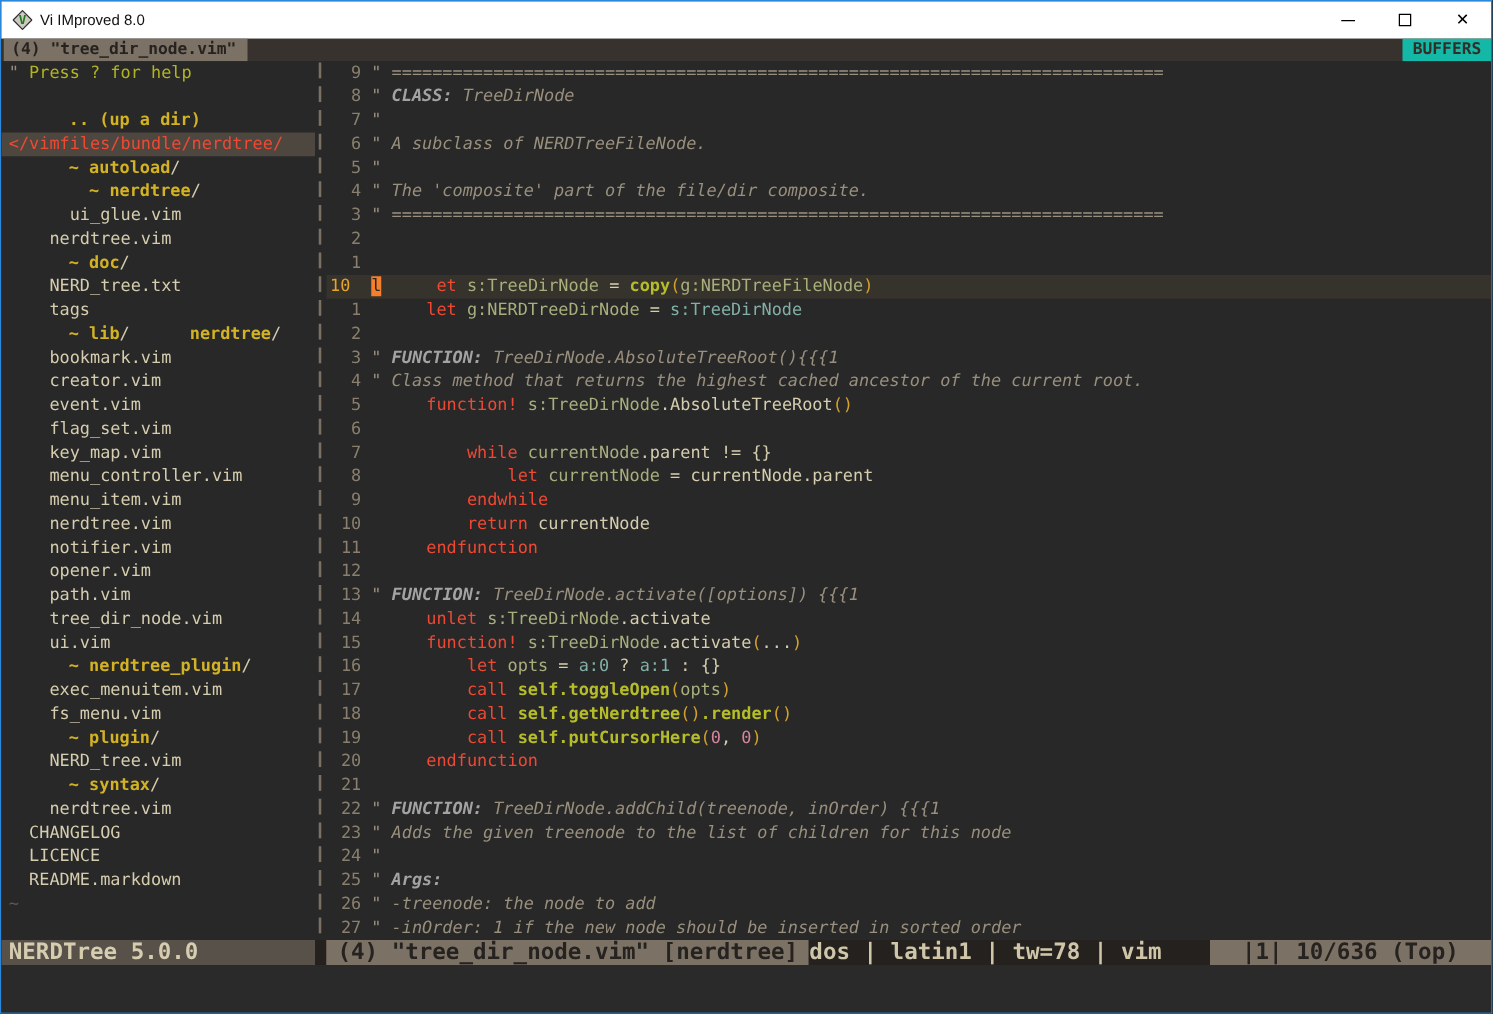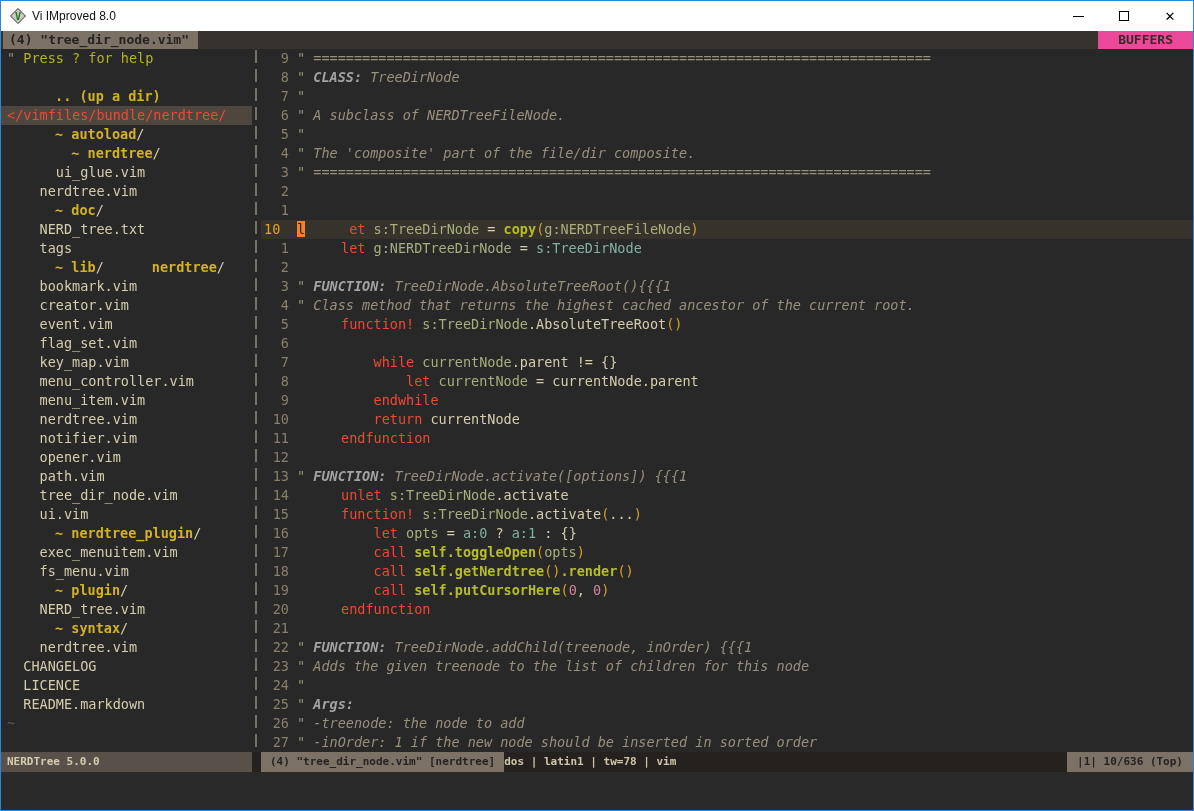--- a/index.html
+++ b/index.html
@@ -24,21 +24,21 @@
   .glyph-max { width:10px; height:10px; border:1px solid #000; display:block; }
   .glyph-close { font-size:13px; line-height:13px; font-family:"DejaVu Sans", sans-serif; }
   
   .tabline {
     height:18px; background:#37322e; display:flex; align-items:stretch;
     font-size:13px; line-height:18px; font-weight:bold; flex:0 0 auto;
     white-space:pre;
   }
   .tab { background:#7b7265; color:#262220; padding:0 9px 0 6px; margin-left:2px; }
   .tab-fill { flex:1; }
-  .buffers { background:#ec4899; color:#332e28; padding:0 20px; }
+  .buffers { background:#14b8a6; color:#332e28; padding:0 8px; }
   
   .main { flex:0 0 703px; display:flex; background:#282828; font-size:13.5px; line-height:19px; overflow:hidden; }
   .sidebar { width:251px; overflow:hidden; flex:0 0 251px; }
   .sidebar .row { height:19px; white-space:pre; padding-left:6px; overflow:hidden; }
   .sidebar .row.hl { background:#4d4740; }
   .vsep {
     width:9px; flex:0 0 9px;
     background-image:repeating-linear-gradient(to bottom,#7a7164 0 13px,transparent 13px 19px);
     background-size:2px 19px; background-repeat:repeat-y; background-position:3px 1px;
   }
@@ -58,28 +58,28 @@
   .c-pa   { color:#d4a02a; }
   .c-bi   { color:#83b0a6; }
   .c-nu   { color:#d3869b; }
   .c-dir  { color:#d3b224; font-weight:bold;margin-left:48px; }
   .c-help { color:#b2b421; }
   .c-root { color:#ef4934; }
   .c-dim  { color:#5f584e; }
   .c-cursor { background:#f57f2a; color:#282828; }
   
   .statusbar {
-    flex:0 0 20px; display:flex; align-items:stretch; font-size:11px;
+    flex:0 0 20px; display:flex; align-items:stretch; font-size:18px;
     line-height:20px; font-weight:bold; white-space:pre; background:#25211e;
   }
   .st-left { flex:0 0 251px; background:#57514a; color:#d6cdb0; padding-left:6px; }
   .st-gap  { flex:0 0 9px; background:#25211e; }
   .st-file { background:#7b7265; color:#262220; padding:0 9px; }
   .st-mid  { flex:1; background:#25211e; color:#cfc6aa; text-align:left; padding-right:14px; }
-  .st-pos  { background:#7b7265; color:#262220; padding:0 10px; }
+  .st-pos  { background:#7b7265; color:#262220; padding:0 26px; }
   
   .cmdline { flex:1; background:#2a2a2a; }
 </style>
 </head>
 <body>
 
 <div class="window">
 
   <div class="titlebar">
     <span class="appicon">

